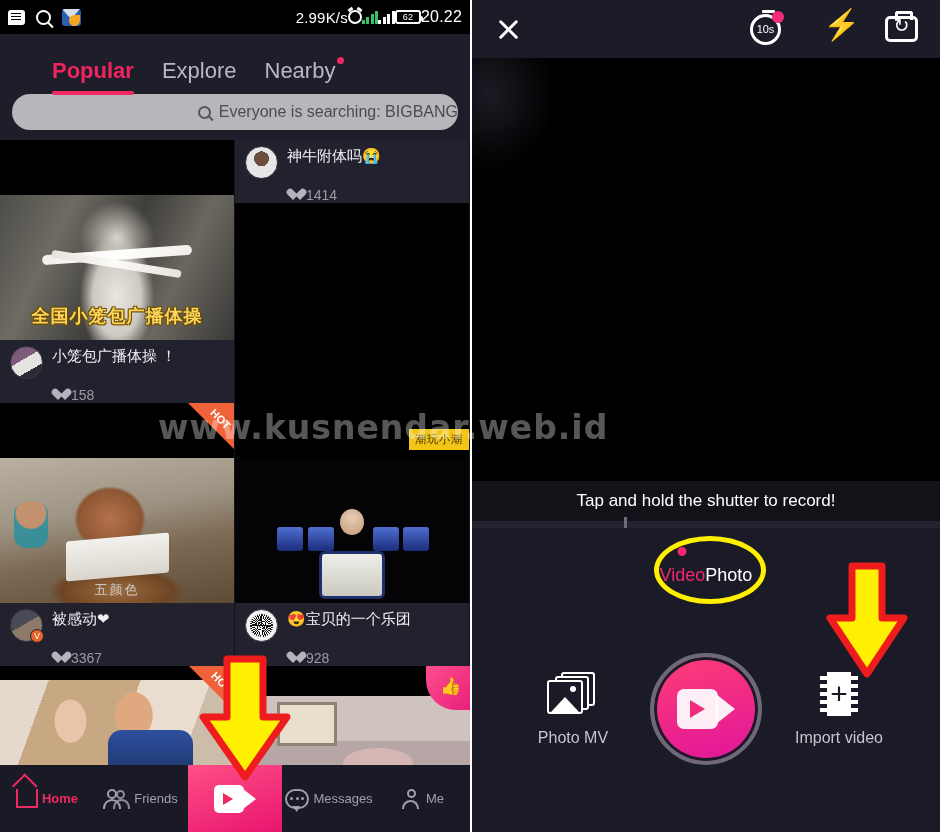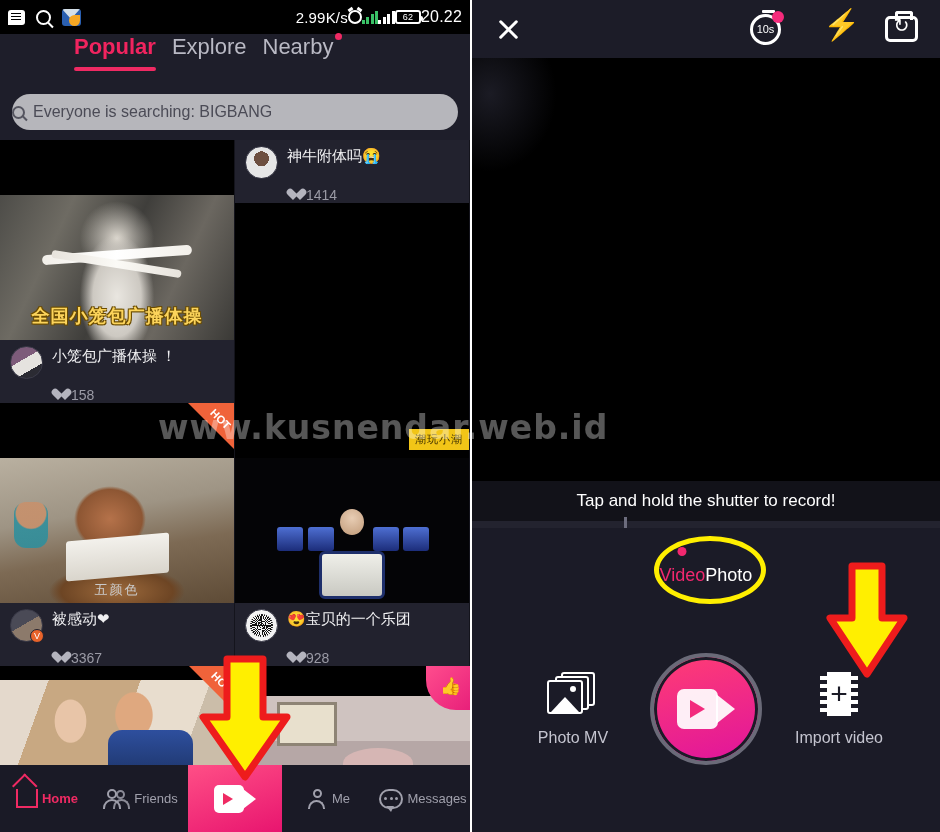--- a/index.html
+++ b/index.html
@@ -114,23 +114,23 @@
   .ico-battery::after {
     content: ""; position: absolute; right: -4px; top: 4px;
     width: 2px; height: 5px; background: #fff; border-radius: 0 2px 2px 0;
   }
   .sb-time { font-size: 16px; }
 
   
   .feed-tabs {
     height: 54px;
     background: #1e1e2a;
-    display: flex; align-items: flex-start;
-    padding-left: 74px;
-    gap: 16px;
+    display: flex; align-items: flex-end;
+    padding-left: 52px;
+    gap: 28px;
   }
   .feed-tab {
     position: relative;
     font-size: 22px;
     color: #b9b9c4;
     padding-bottom: 4px;
   }
   .feed-tab.active { color: #f1245f; font-weight: bold; }
   .feed-tab.active::after {
     content: "";
@@ -143,21 +143,21 @@
     width: 7px; height: 7px; border-radius: 50%;
     background: #ef2a63;
   }
 
   
   .searchbar-wrap { background: #1e1e2a; padding: 6px 12px 10px; }
   .searchbar {
     height: 36px;
     background: #b6b6bb;
     border-radius: 18px;
-    display: flex; align-items: center; justify-content: flex-start;
+    display: flex; align-items: center; justify-content: flex-end;
     gap: 8px;
   }
   .searchbar .mag {
     width: 13px; height: 13px;
     border: 2px solid #555560; border-radius: 50%;
     position: relative; flex: none;
   }
   .searchbar .mag::after {
     content: ""; position: absolute; right: -5px; bottom: -2px;
     width: 7px; height: 2px; background: #555560; transform: rotate(45deg);
@@ -842,33 +842,33 @@
         <span>Friends</span>
       </div>
       <div class="nav-item record">
         <span class="ico-cam-tab">
           <span class="body"></span>
             <span class="lens"></span>
             <span class="play"></span>
         </span>
       </div>
       <div class="nav-item">
-        <span class="ico-me">
-            <i></i>
-            <b></b>
-          </span>
-        <span>Me</span>
-      </div>
-      <div class="nav-item">
         <span class="ico-msg">
           <u></u>
             <u></u>
             <u></u>
         </span>
         <span>Messages</span>
+      </div>
+      <div class="nav-item">
+        <span class="ico-me">
+            <i></i>
+            <b></b>
+          </span>
+        <span>Me</span>
       </div>
     </div>
 
     <div class="arrow" style="left:197px; top:655px;">
       <svg width="96" height="128" viewBox="0 0 96 128">
         <polygon points="30,4 66,4 66,62 90,62 48,122 6,62 30,62" fill="#ffef00" stroke="#ee1c1c" stroke-width="7" stroke-linejoin="round"></polygon>
       </svg>
     </div>
   </div>
 

